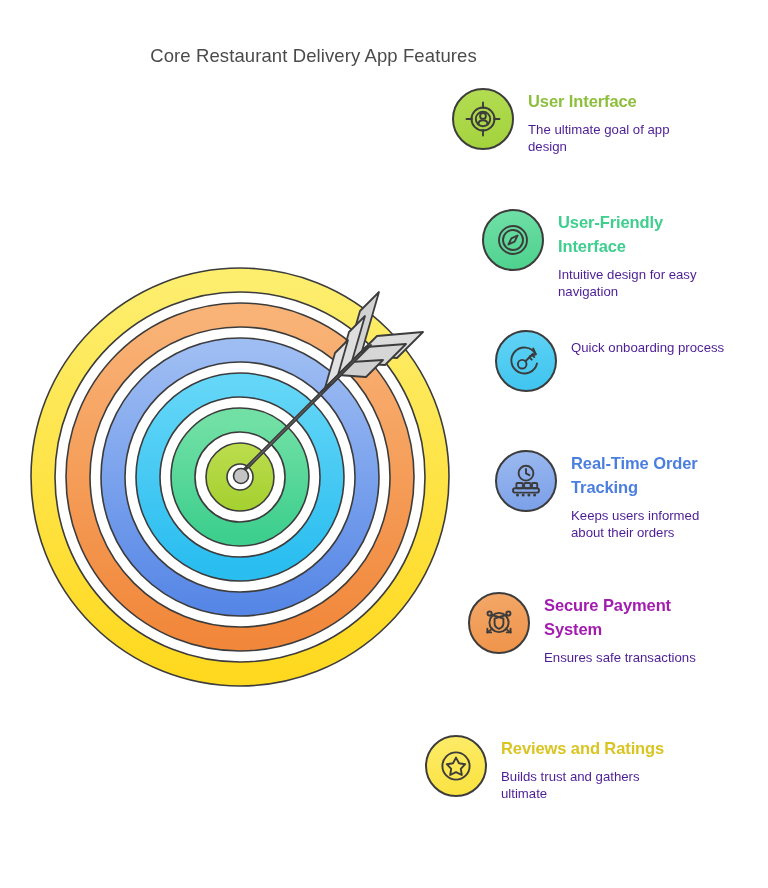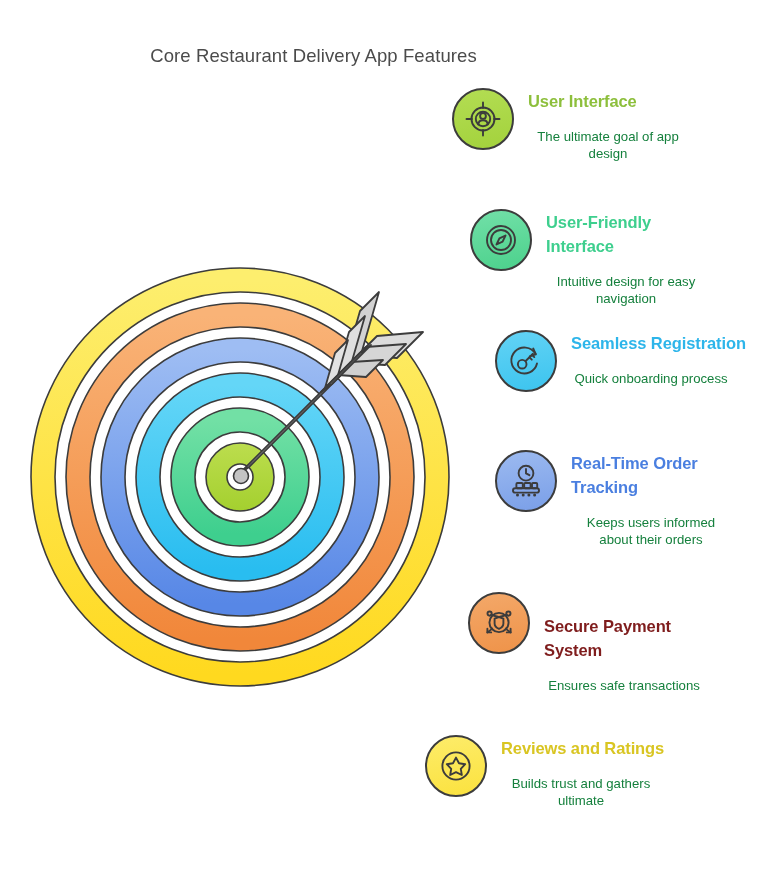--- a/index.html
+++ b/index.html
@@ -71,41 +71,40 @@
     padding-top: 2px;
   }
   .fhead {
     font-size: 16.5px;
     font-weight: bold;
     line-height: 1.45;
     letter-spacing: -0.1px;
     max-width: 175px;
   }
   .fdesc {
-    margin-top: 14px;
+    margin-top: 7px;
     font-size: 13.2px;
     line-height: 1.33;
-    color: #15803d;
+    color: #4c1d95;
     max-width: 160px;
-    text-align: center;
   }
 
   
   #feature-0 { left: 452px; top: 88px; }
-  #feature-1 { left: 470px; top: 209px; }
+  #feature-1 { left: 482px; top: 209px; }
   #feature-2 { left: 495px; top: 330px; }
   #feature-3 { left: 495px; top: 450px; }
   #feature-4 { left: 468px; top: 592px; }
   #feature-5 { left: 425px; top: 735px; }
 
   #feature-0 .fhead { color: #8dbf3c; }
   #feature-1 .fhead { color: #3ecf8e; }
   #feature-2 .fhead { color: #2db5ea; }
   #feature-3 .fhead { color: #4a7fe0; }
-  #feature-4 .fhead { color: #7f1d1d; margin-top: 21px; }
+  #feature-4 .fhead { color: #a21caf; }
   #feature-5 .fhead { color: #d9c522; }
 
   #feature-0 .badge { background: linear-gradient(170deg, #b3dd53 0%, #a3d23c 100%); }
   #feature-1 .badge { background: linear-gradient(170deg, #72e0a8 0%, #4cd18c 100%); }
   #feature-2 .badge { background: linear-gradient(170deg, #63d3f5 0%, #3cc4ef 100%); }
   #feature-3 .badge { background: linear-gradient(170deg, #9cbaf0 0%, #7a9fe8 100%); }
   #feature-4 .badge { background: linear-gradient(170deg, #f3a869 0%, #ef9349 100%); }
   #feature-5 .badge { background: linear-gradient(170deg, #fdec6a 0%, #fbe23e 100%); }
 
   .glyph { fill: none; stroke: #3c3c3c; stroke-width: 1.9; stroke-linecap: round; stroke-linejoin: round; }
@@ -233,21 +232,20 @@
     <svg viewBox="0 0 40 40">
       <path class="glyph" d="M29.5 12.8 A13 13 0 1 0 31 22.5"></path>
       <path class="glyph" d="M27.2 7.5 L29.9 13.4 L24 15.2" stroke-linejoin="round"></path>
       <circle class="glyph" cx="16.2" cy="23.2" r="4.3"></circle>
       <path class="glyph" d="M19.4 20.2 L27 12.8"></path>
       <path class="glyph" d="M23.4 16.3 L25.8 18.7"></path>
       <path class="glyph" d="M26 13.8 L28.3 16.1"></path>
     </svg>
   </div>
   <div class="ftext">
-    <div class="fhead">Seamless Registration</div>
     <div class="fdesc">Quick onboarding process</div>
   </div>
 </div>
 
 <div class="feature" id="feature-3">
   <div class="badge">
     <svg viewBox="0 0 40 40">
       <circle class="glyph" cx="20" cy="12.2" r="7.4"></circle>
       <path class="glyph" d="M20 8 L20 12.4 L23.4 14.2"></path>
       <rect class="glyph" x="7" y="27.2" width="26" height="4.4" rx="2.2"></rect>

